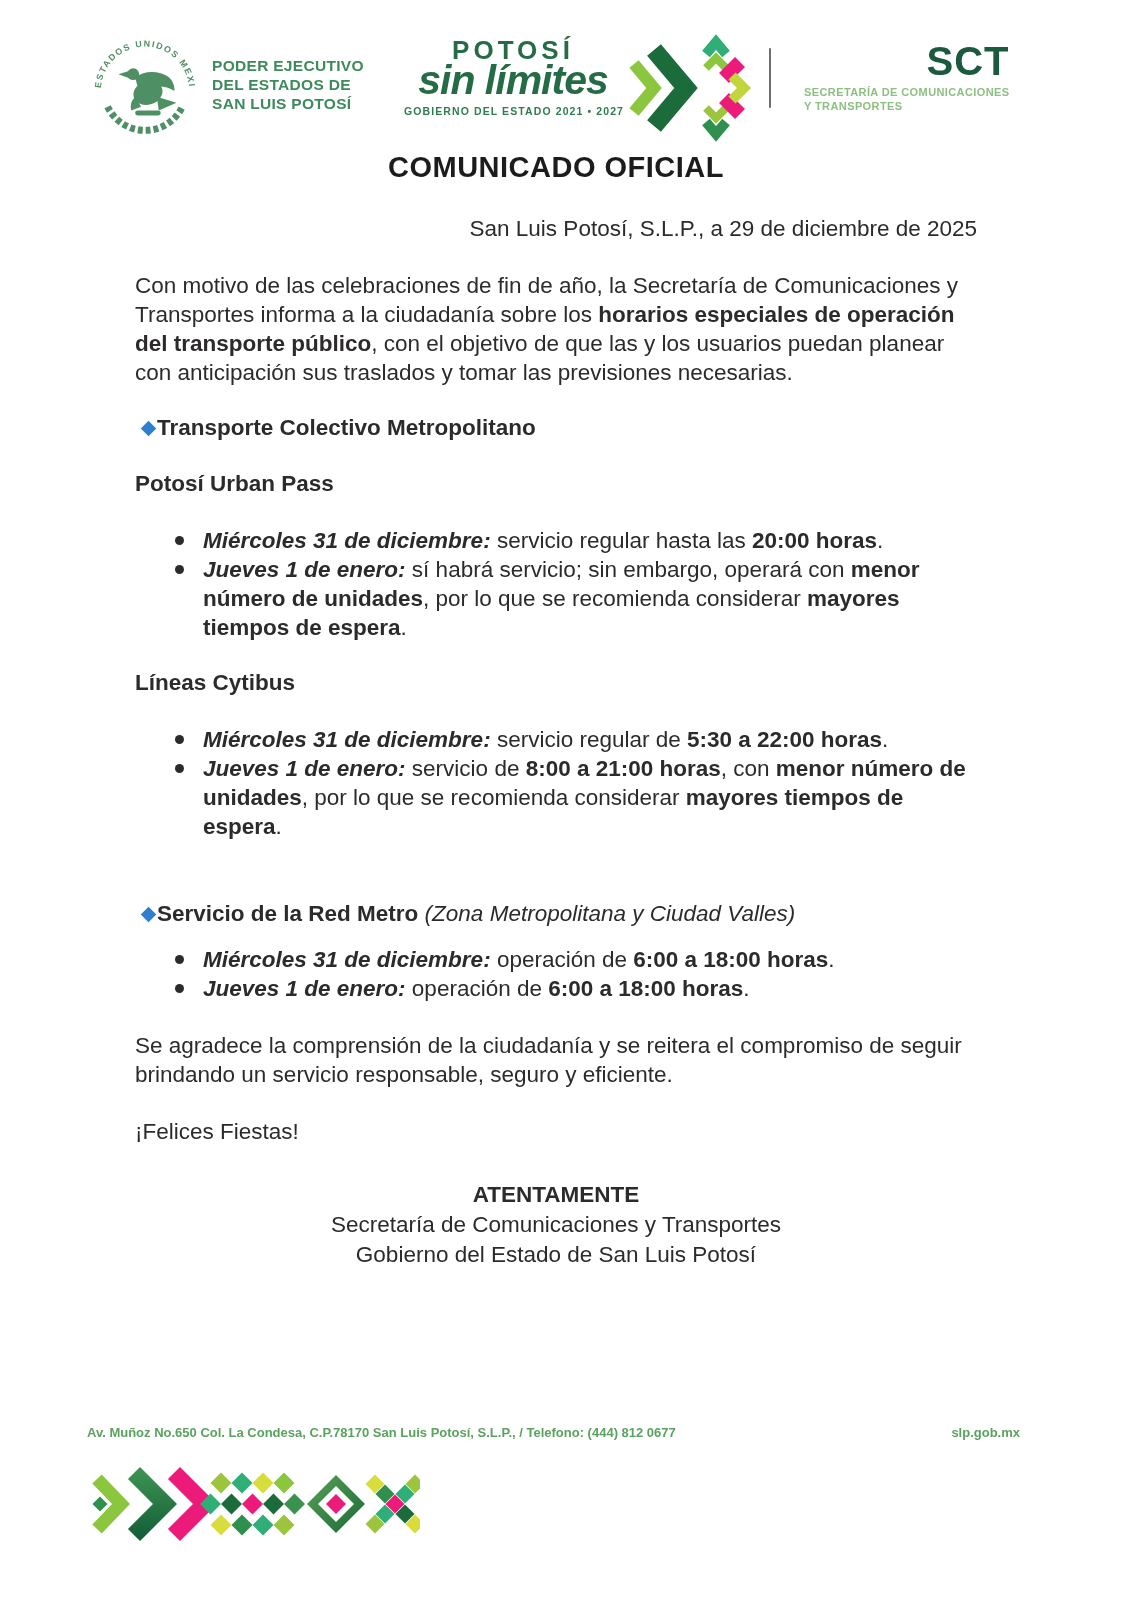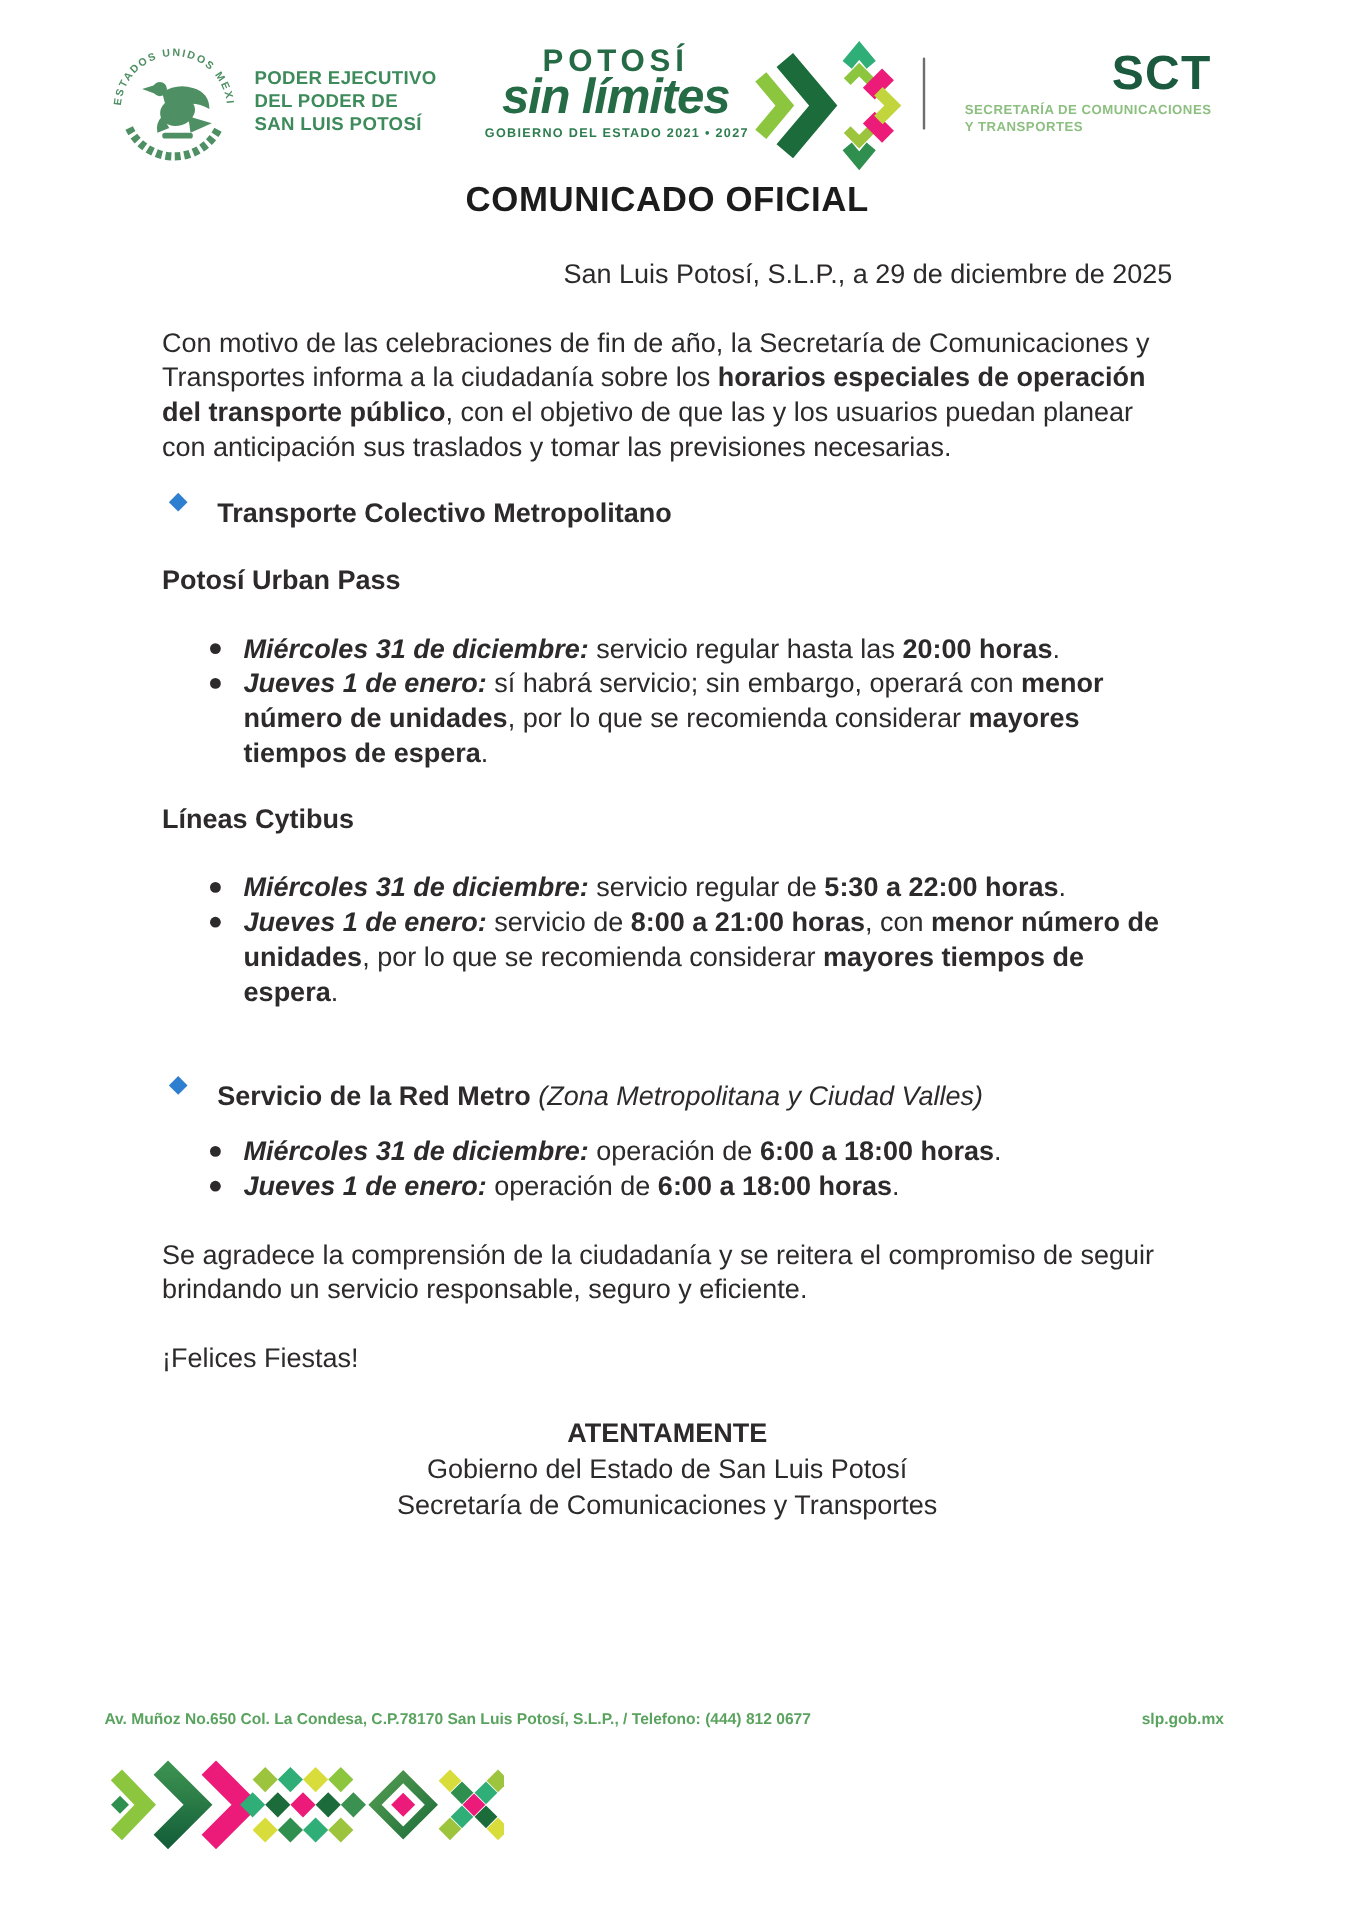--- a/index.html
+++ b/index.html
@@ -20,21 +20,21 @@
   .hdr-divider{position:absolute;left:769px;top:22px;width:2px;height:60px;background:#6e6e6e;border-radius:1px;}
   .sct{position:absolute;left:804px;top:16px;}
   .sct-acronym{font-size:40px;font-weight:700;color:#1b5a3e;line-height:38px;letter-spacing:1px;text-align:right;}
   .sct-sub{font-size:11px;font-weight:700;color:#8cbf80;letter-spacing:.4px;line-height:14px;margin-top:5px;}
 
   
   .content{position:absolute;top:150px;left:135px;width:842px;font-size:22.5px;line-height:29px;}
   .doc-title{text-align:center;font-size:29px;line-height:34px;font-weight:800;color:#1c1c1c;letter-spacing:.5px;}
   .dateline{text-align:right;margin-top:30px;}
   .intro{margin-top:28px;}
-  .h-diamond{display:flex;gap:27px;margin-top:26px;line-height:30px;padding-left:8px;}
+  .h-diamond{display:flex;align-items:center;gap:3px;margin-top:26px;line-height:30px;padding-left:8px;}
   .h-diamond .hd-text{font-weight:700;}
   .diamond{width:11px;height:11px;background:#2e7fd0;transform:rotate(45deg);flex:0 0 auto;}
   .subhead{font-weight:700;margin-top:26px;line-height:29px;}
   ul.bullets{list-style:none;margin:28px 0 0 0;padding:0;}
   ul.bullets li{position:relative;padding-left:68px;}
   ul.bullets li::before{content:"";position:absolute;left:40px;top:10px;width:9px;height:9px;border-radius:50%;background:#2d2a2b;}
   ul.tight{margin-top:16px;}
   .gap-lg{margin-top:58px;}
   .closing{margin-top:28px;}
   .greeting{margin-top:28px;}
@@ -74,21 +74,21 @@
         <path d="M50 50 Q62 42 76 46 Q90 50 90 64 Q78 57 66 61 Q56 64 52 58 Z"></path>
         <ellipse cx="63" cy="66" rx="15" ry="12" transform="rotate(-18 63 66)"></ellipse>
         <path d="M72 70 L92 76 L74 84 Z"></path>
         <path d="M50 70 Q44 76 46 84 L56 80 Z"></path>
         <rect x="50" y="84" width="26" height="5" rx="2.5"></rect>
       </g>
     </svg>
 
     <div class="exec">
       <div>PODER EJECUTIVO</div>
-      <div>DEL PODER DE</div>
+      <div>DEL ESTADOS DE</div>
       <div>SAN LUIS POTOSÍ</div>
     </div>
 
     <div class="brand">
       <div class="brand-top">POTOSÍ</div>
       <div class="brand-main">sin límites</div>
       <div class="brand-sub">GOBIERNO DEL ESTADO 2021 • 2027</div>
     </div>
 
     <svg class="brand-mark" width="128" height="112" viewBox="0 0 128 112" fill="none" stroke-linecap="butt">
@@ -149,22 +149,22 @@
     <ul class="bullets tight">
       <li><span class="seg-bi">Miércoles 31 de diciembre:</span><span> operación de </span><span class="seg-b">6:00 a 18:00 horas</span><span>.</span></li>
       <li><span class="seg-bi">Jueves 1 de enero:</span><span> operación de </span><span class="seg-b">6:00 a 18:00 horas</span><span>.</span></li>
     </ul>
 
     <p class="closing" style="margin-bottom:0">Se agradece la comprensión de la ciudadanía y se reitera el compromiso de seguir brindando un servicio responsable, seguro y eficiente.</p>
 
     <p class="greeting" style="margin-bottom:4px">¡Felices Fiestas!</p>
 
     <div class="salute">ATENTAMENTE</div>
+    <div class="sig">Secretaría de Comunicaciones y Transportes</div>
     <div class="sig">Gobierno del Estado de San Luis Potosí</div>
-    <div class="sig">Secretaría de Comunicaciones y Transportes</div>
   </div>
 
   <div class="footer">
     <span>Av. Muñoz No.650 Col. La Condesa, C.P.78170 San Luis Potosí, S.L.P., / Telefono: (444) 812 0677</span>
     <a href="#">slp.gob.mx</a>
   </div>
 
   <svg class="decor" width="330" height="84" viewBox="0 0 660 168">
     <defs>
       <linearGradient id="gradGreen" x1="0" y1="0" x2="0" y2="1">

